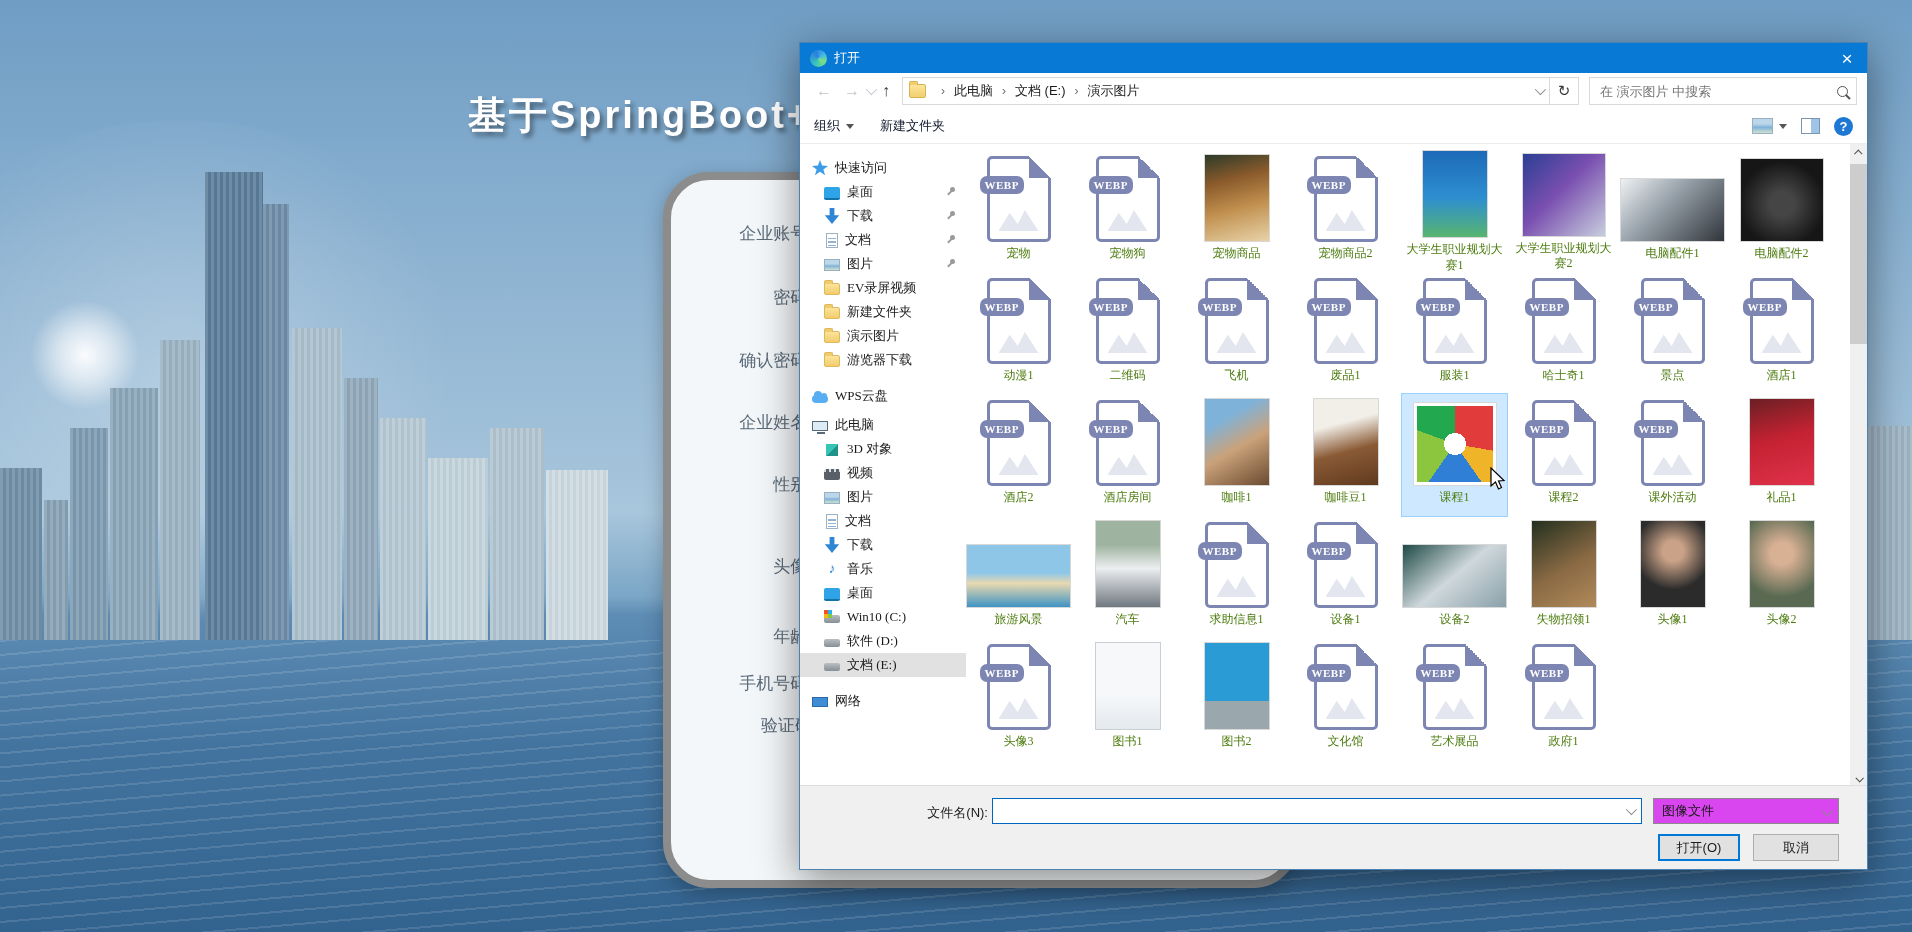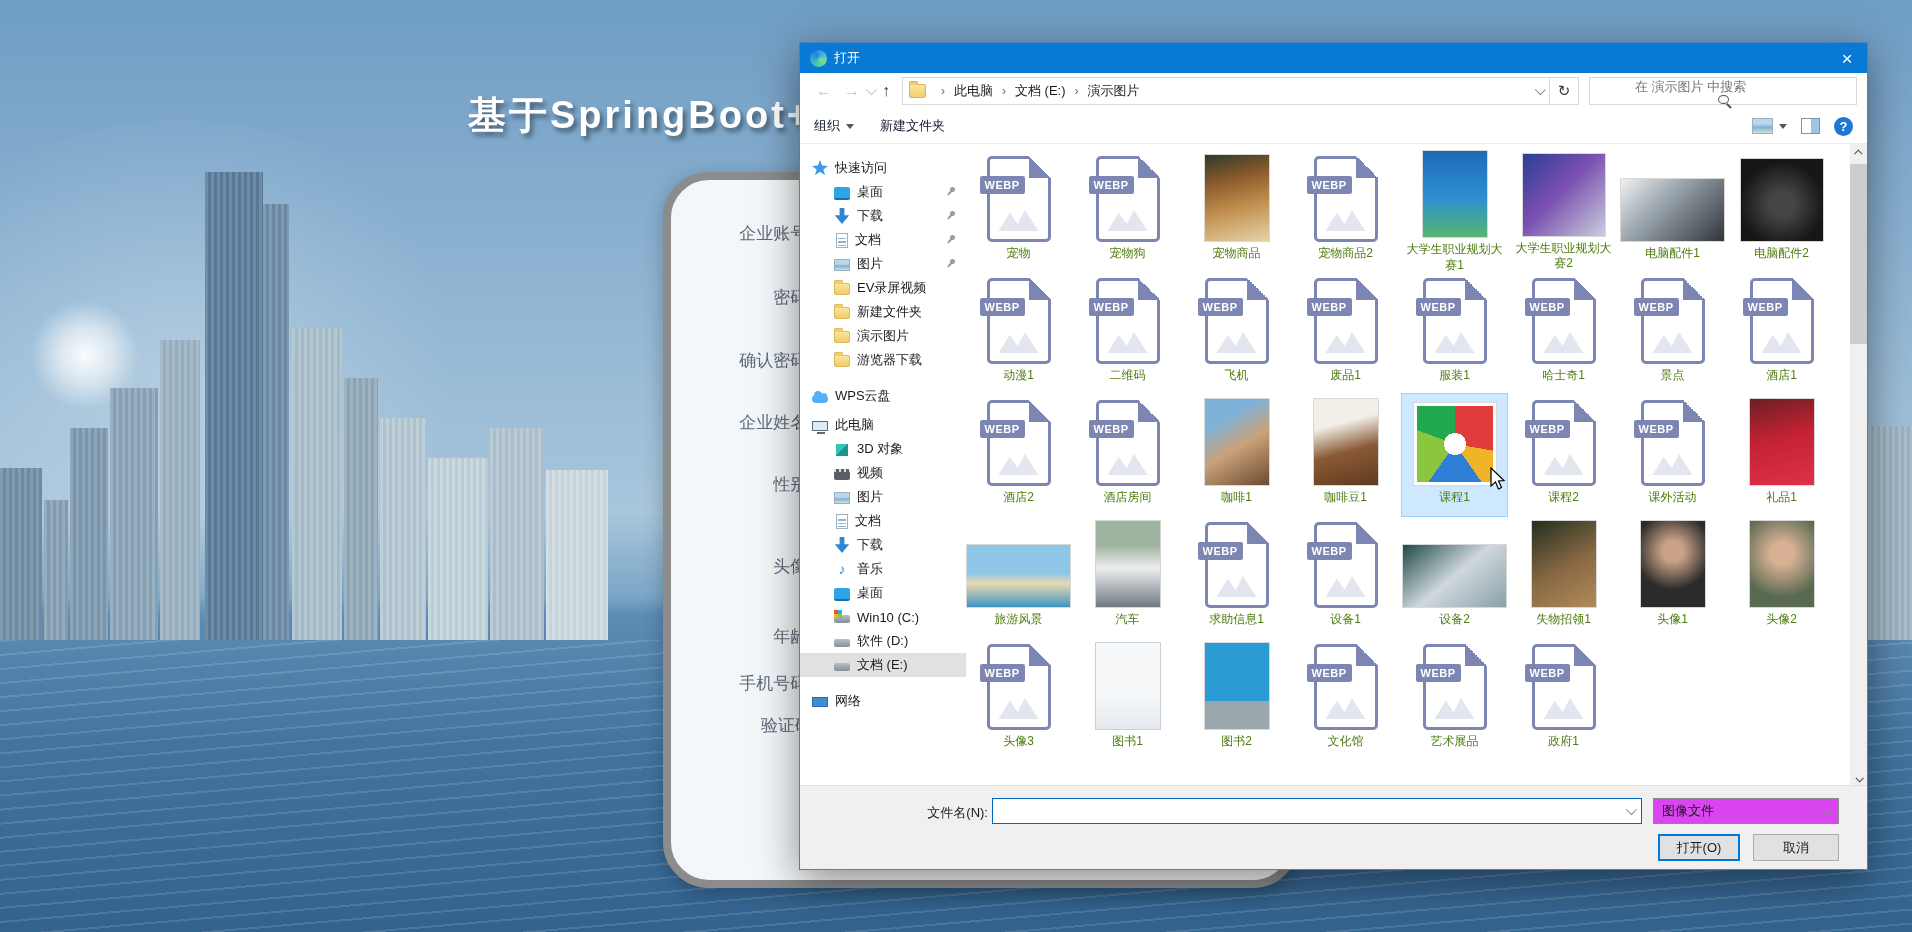--- a/index.html
+++ b/index.html
@@ -44,42 +44,42 @@
   .addr-box{flex:1;height:26px;border:1px solid #d9d9d9;display:flex;align-items:center;padding:0 6px;margin-left:4px;}
   .mini-folder{width:15px;height:12px;background:linear-gradient(#fce49a,#f2cf6e);border:1px solid #d8b354;
     border-radius:2px;position:relative;margin-right:8px;}
   .mini-folder:before{content:"";position:absolute;left:-1px;top:-4px;width:7px;height:3px;
     background:#f2cf6e;border:1px solid #d8b354;border-bottom:none;border-radius:2px 2px 0 0;}
   .crumb{font-size:13px;color:#1a1a1a;padding:0 2px;}
   .crumb-sep{font-size:12px;color:#6a6a6a;padding:0 7px;}
   .addr-box .end{margin-left:auto;display:flex;align-items:center;}
   .refresh{width:28px;height:26px;border:1px solid #d9d9d9;border-left:none;display:flex;align-items:center;
     justify-content:center;font-size:15px;color:#3b3b3b;}
-  .search-box{width:250px;height:26px;border:1px solid #d9d9d9;margin-left:10px;display:flex;align-items:center;padding:0 8px;flex-direction:column;}
+  .search-box{width:250px;height:26px;border:1px solid #d9d9d9;margin-left:10px;display:flex;align-items:center;padding:0 8px;}
   .search-box input{flex:1;border:none;outline:none;font-size:13px;color:#444;background:transparent;
     font-family:"Liberation Sans","DejaVu Sans",sans-serif;}
   .mag{width:9px;height:9px;border:1.6px solid #555;border-radius:50%;position:relative;}
   .mag:after{content:"";position:absolute;width:6px;height:1.6px;background:#555;
     transform:rotate(45deg);left:7px;top:9px;}
   .toolbar{height:34px;display:flex;align-items:center;padding:0 14px;border-bottom:1px solid #ececec;background:#fff;}
   .tool-item{font-size:13px;color:#0f172a;margin-right:26px;display:flex;align-items:center;}
   .caret{width:0;height:0;border-left:4px solid transparent;border-right:4px solid transparent;
     border-top:5px solid #555;margin-left:6px;}
   .tool-right{margin-left:auto;display:flex;align-items:center;gap:14px;}
   .view-ic{width:19px;height:14px;border:1px solid #9ab0c2;
     background:linear-gradient(180deg,#bcd7ea 35%,#7fb2d9 60%,#cfe3d0);}
   .pane-ic{width:17px;height:14px;border:1px solid #7a95ad;background:linear-gradient(90deg,#fff 50%,#9fc4e8 50%);}
   .help-ic{width:19px;height:19px;border-radius:50%;background:#1d77d3;color:#fff;font-size:13px;font-weight:bold;
     display:flex;align-items:center;justify-content:center;}
 
-  .content{position:relative;height:643px;display:flex;background:#fff;}
+  .content{position:relative;height:643px;display:flex;background:#fff;font-family:Liberation Serif, serif;}
   
   .sidebar{width:166px;padding-top:12px;box-sizing:border-box;overflow:hidden;}
   .side-row{height:24px;display:flex;align-items:center;font-size:13px;color:#1a1a1a;padding-left:12px;position:relative;}
-  .side-row.d1{padding-left:34px;}
+  .side-row.d1{padding-left:24px;}
   .side-row.gap{margin-top:12px;}
   .side-row.gap-sm{margin-top:5px;}
   .side-row.selected{background:#e1e1e1;}
   .si{width:16px;height:16px;flex:0 0 16px;margin-right:7px;position:relative;}
   .si-star{background:#3d9be9;clip-path:polygon(50% 0,63% 35%,100% 38%,71% 60%,82% 95%,50% 74%,18% 95%,29% 60%,0 38%,37% 35%);}
   .si-desktop{background:#2ea3e8;height:11px;margin-top:2px;border-radius:2px;border-bottom:2px solid #1273ab;}
   .si-download{background:#2f86d6;clip-path:polygon(35% 0,65% 0,65% 45%,95% 45%,50% 100%,5% 45%,35% 45%);}
   .si-doc{width:12px;height:15px;flex-basis:12px;margin-left:2px;background:#fff;border:1px solid #9fb0c0;
     box-sizing:border-box;background-image:repeating-linear-gradient(#fff 0 2px,#8fb4d8 2px 3.5px);background-size:8px 12px;
     background-repeat:no-repeat;background-position:1px 2px;}
@@ -113,21 +113,21 @@
   .cell{width:105px;display:flex;flex-direction:column;align-items:center;justify-self:center;}
   .cell.selected{background:#cde8ff;outline:1px solid #99d1ff;}
   .icon-zone{height:92px;display:flex;align-items:flex-end;justify-content:center;width:100%;}
   .fname{margin-top:4px;font-size:12px;color:#4d7c0f;text-align:center;line-height:1.3;max-width:102px;}
   .webp-icon{position:relative;width:58px;height:80px;background:#fff;border:3px solid #7d86b2;border-radius:5px;}
   .webp-icon:before{content:"";position:absolute;right:-3px;top:-3px;width:22px;height:22px;
     background:linear-gradient(225deg,#fff 50%,#7d86b2 50%);}
   .webp-icon:after{content:"";position:absolute;left:9px;bottom:8px;width:40px;height:28px;background:#e3e6ef;
     clip-path:polygon(0 100%,28% 35%,48% 75%,66% 25%,100% 100%);}
   .webp-badge{position:absolute;left:-10px;top:17px;background:#7d86b2;color:#fff;font-size:11px;font-weight:bold;
-    letter-spacing:.5px;padding:3px 5px;border-radius:2px;z-index:2;}
+    letter-spacing:.5px;padding:3px 5px;border-radius:7px;z-index:2;}
   .thumb{border:1px solid #d8d8d8;box-sizing:border-box;}
   .portrait{width:66px;height:88px;}
   .landscape{width:105px;height:64px;}
   .square{width:84px;height:84px;}
   .t-dogfood{background:linear-gradient(165deg,#2c3b2a,#8a5a2b 30%,#c08f4e 60%,#e8d3a8);}
   .t-poster1{background:linear-gradient(180deg,#1d6ab8,#2e8fd0 55%,#57b56f);}
   .t-poster2{background:linear-gradient(135deg,#2b3f94,#7a4fb0 45%,#c8cede);}
   .t-mobo{background:linear-gradient(135deg,#eef1f3,#9aa4ac 40%,#30353b);}
   .t-psu{background:radial-gradient(circle at 50% 55%,#454545 20%,#161616 70%),#000;}
   .t-coffee{background:linear-gradient(150deg,#7fb2d9 25%,#caa27a 55%,#6b4a30);}

